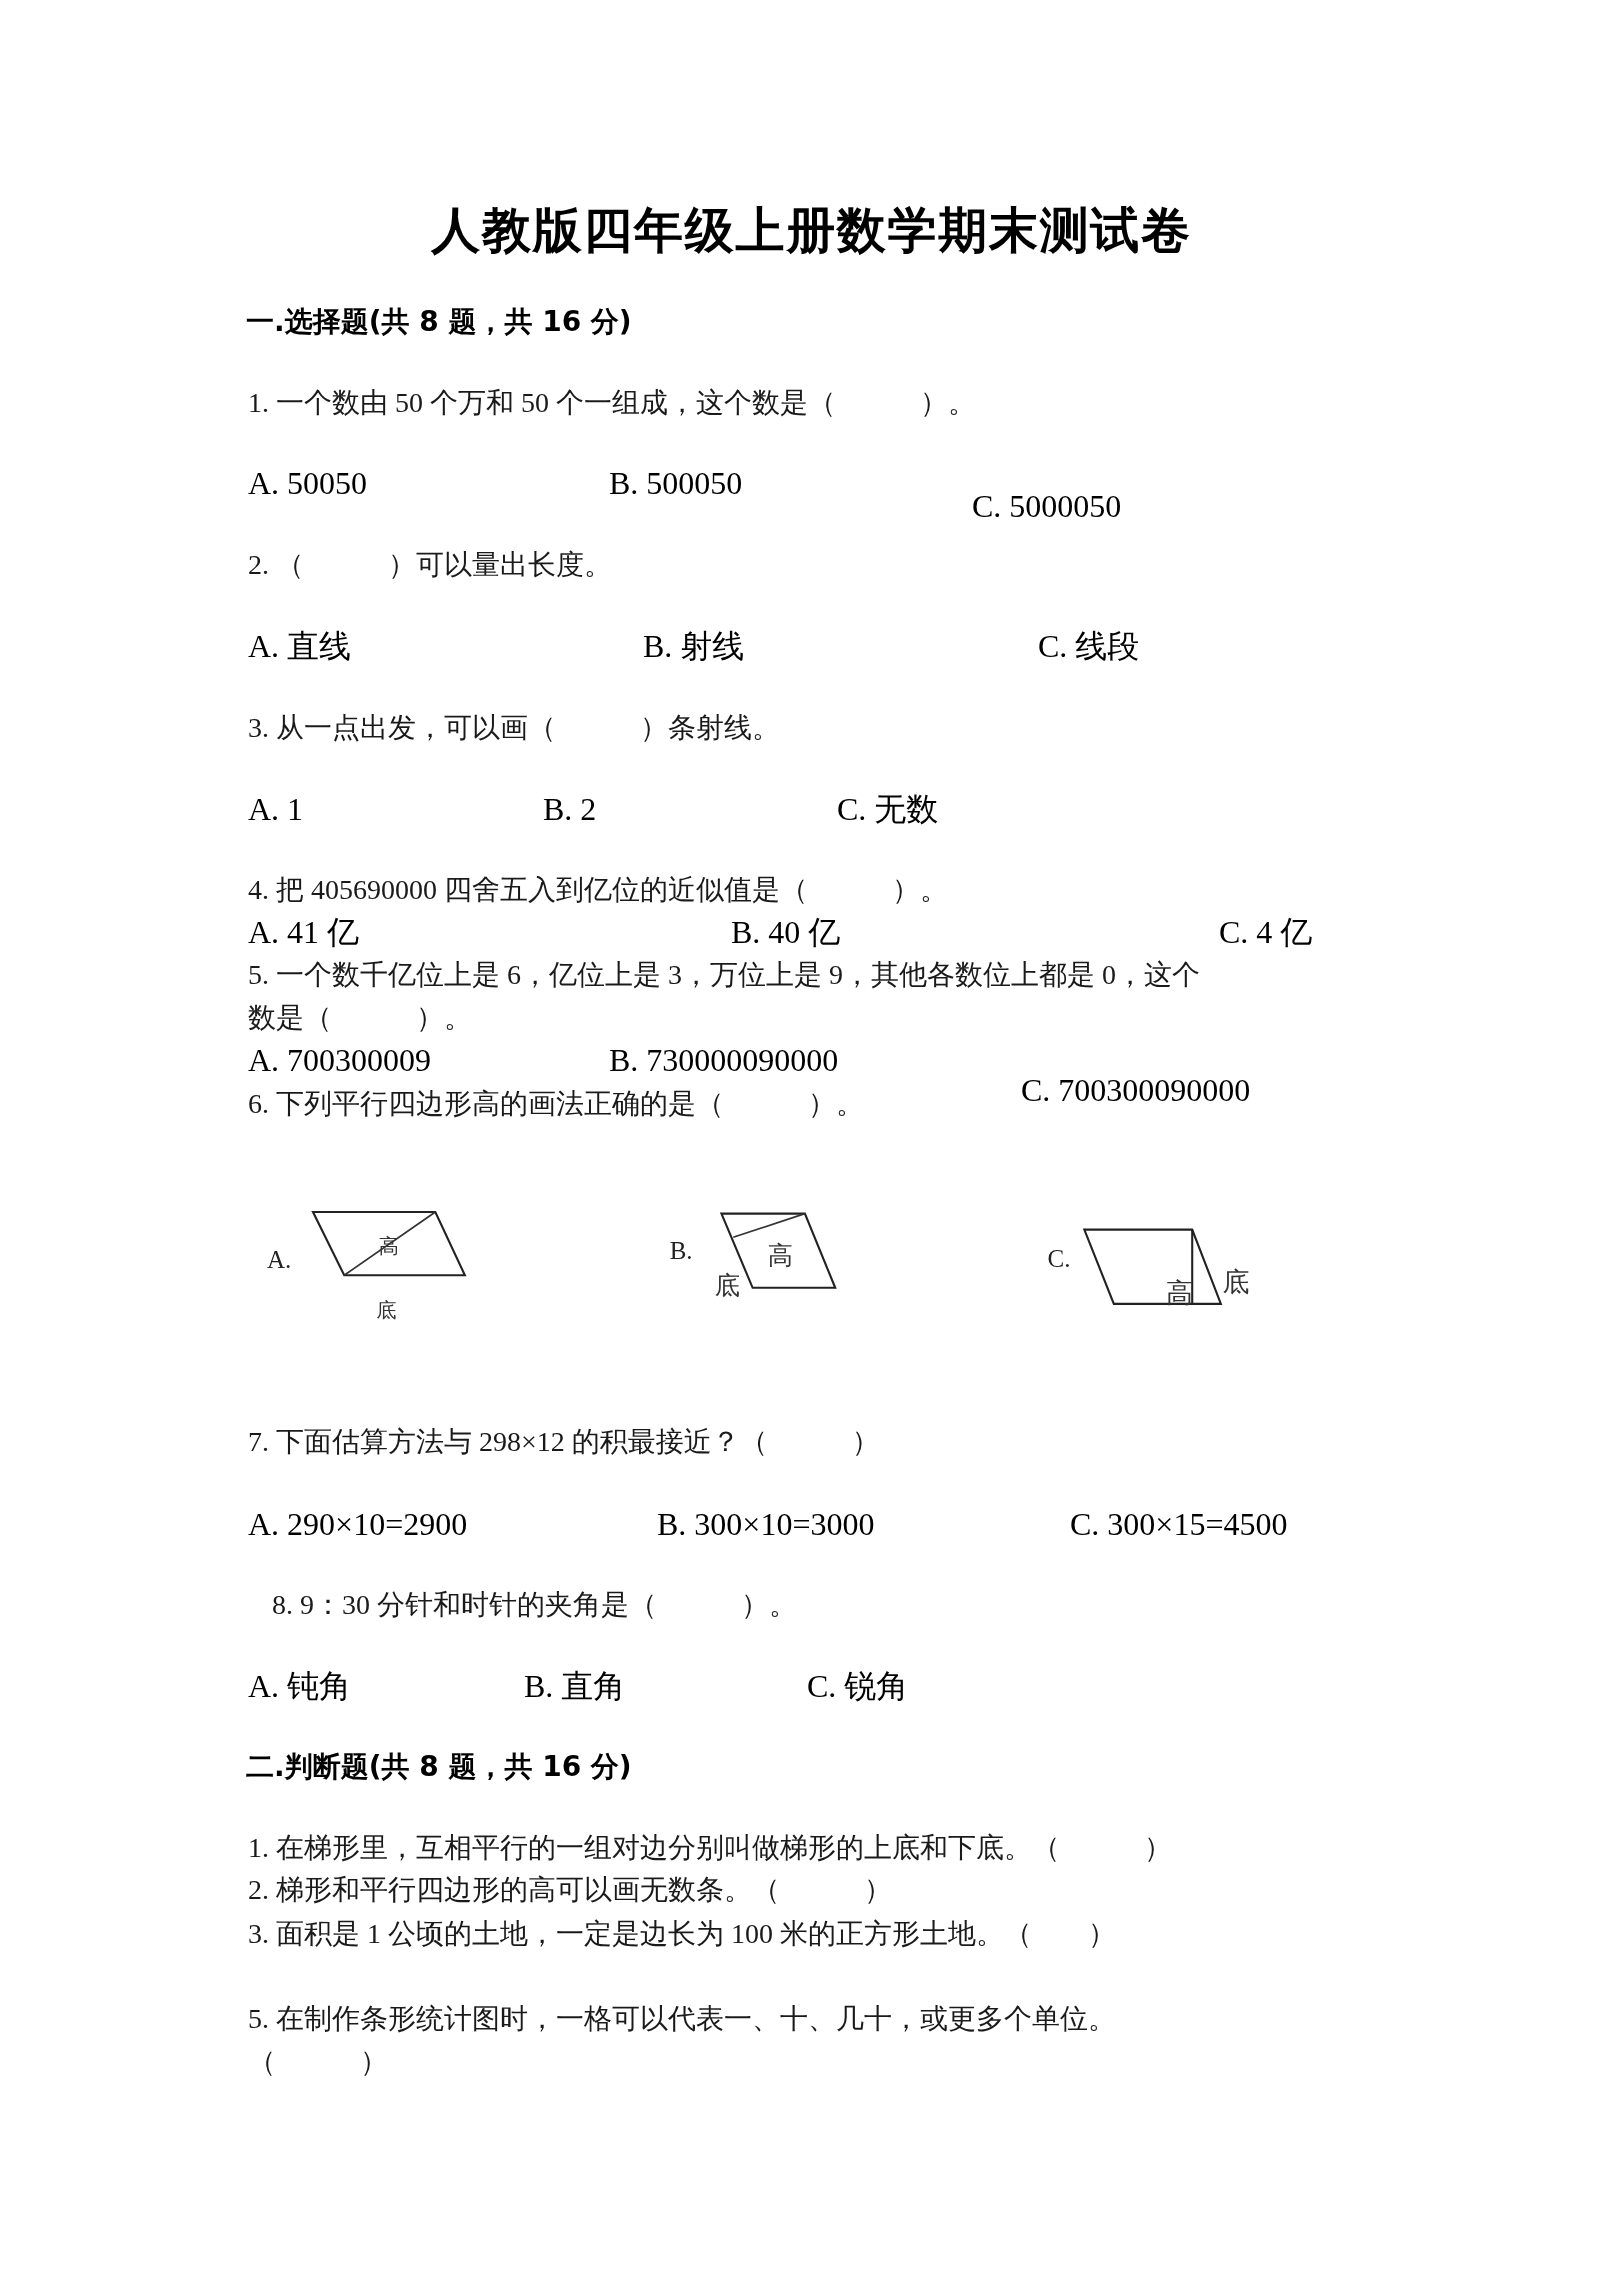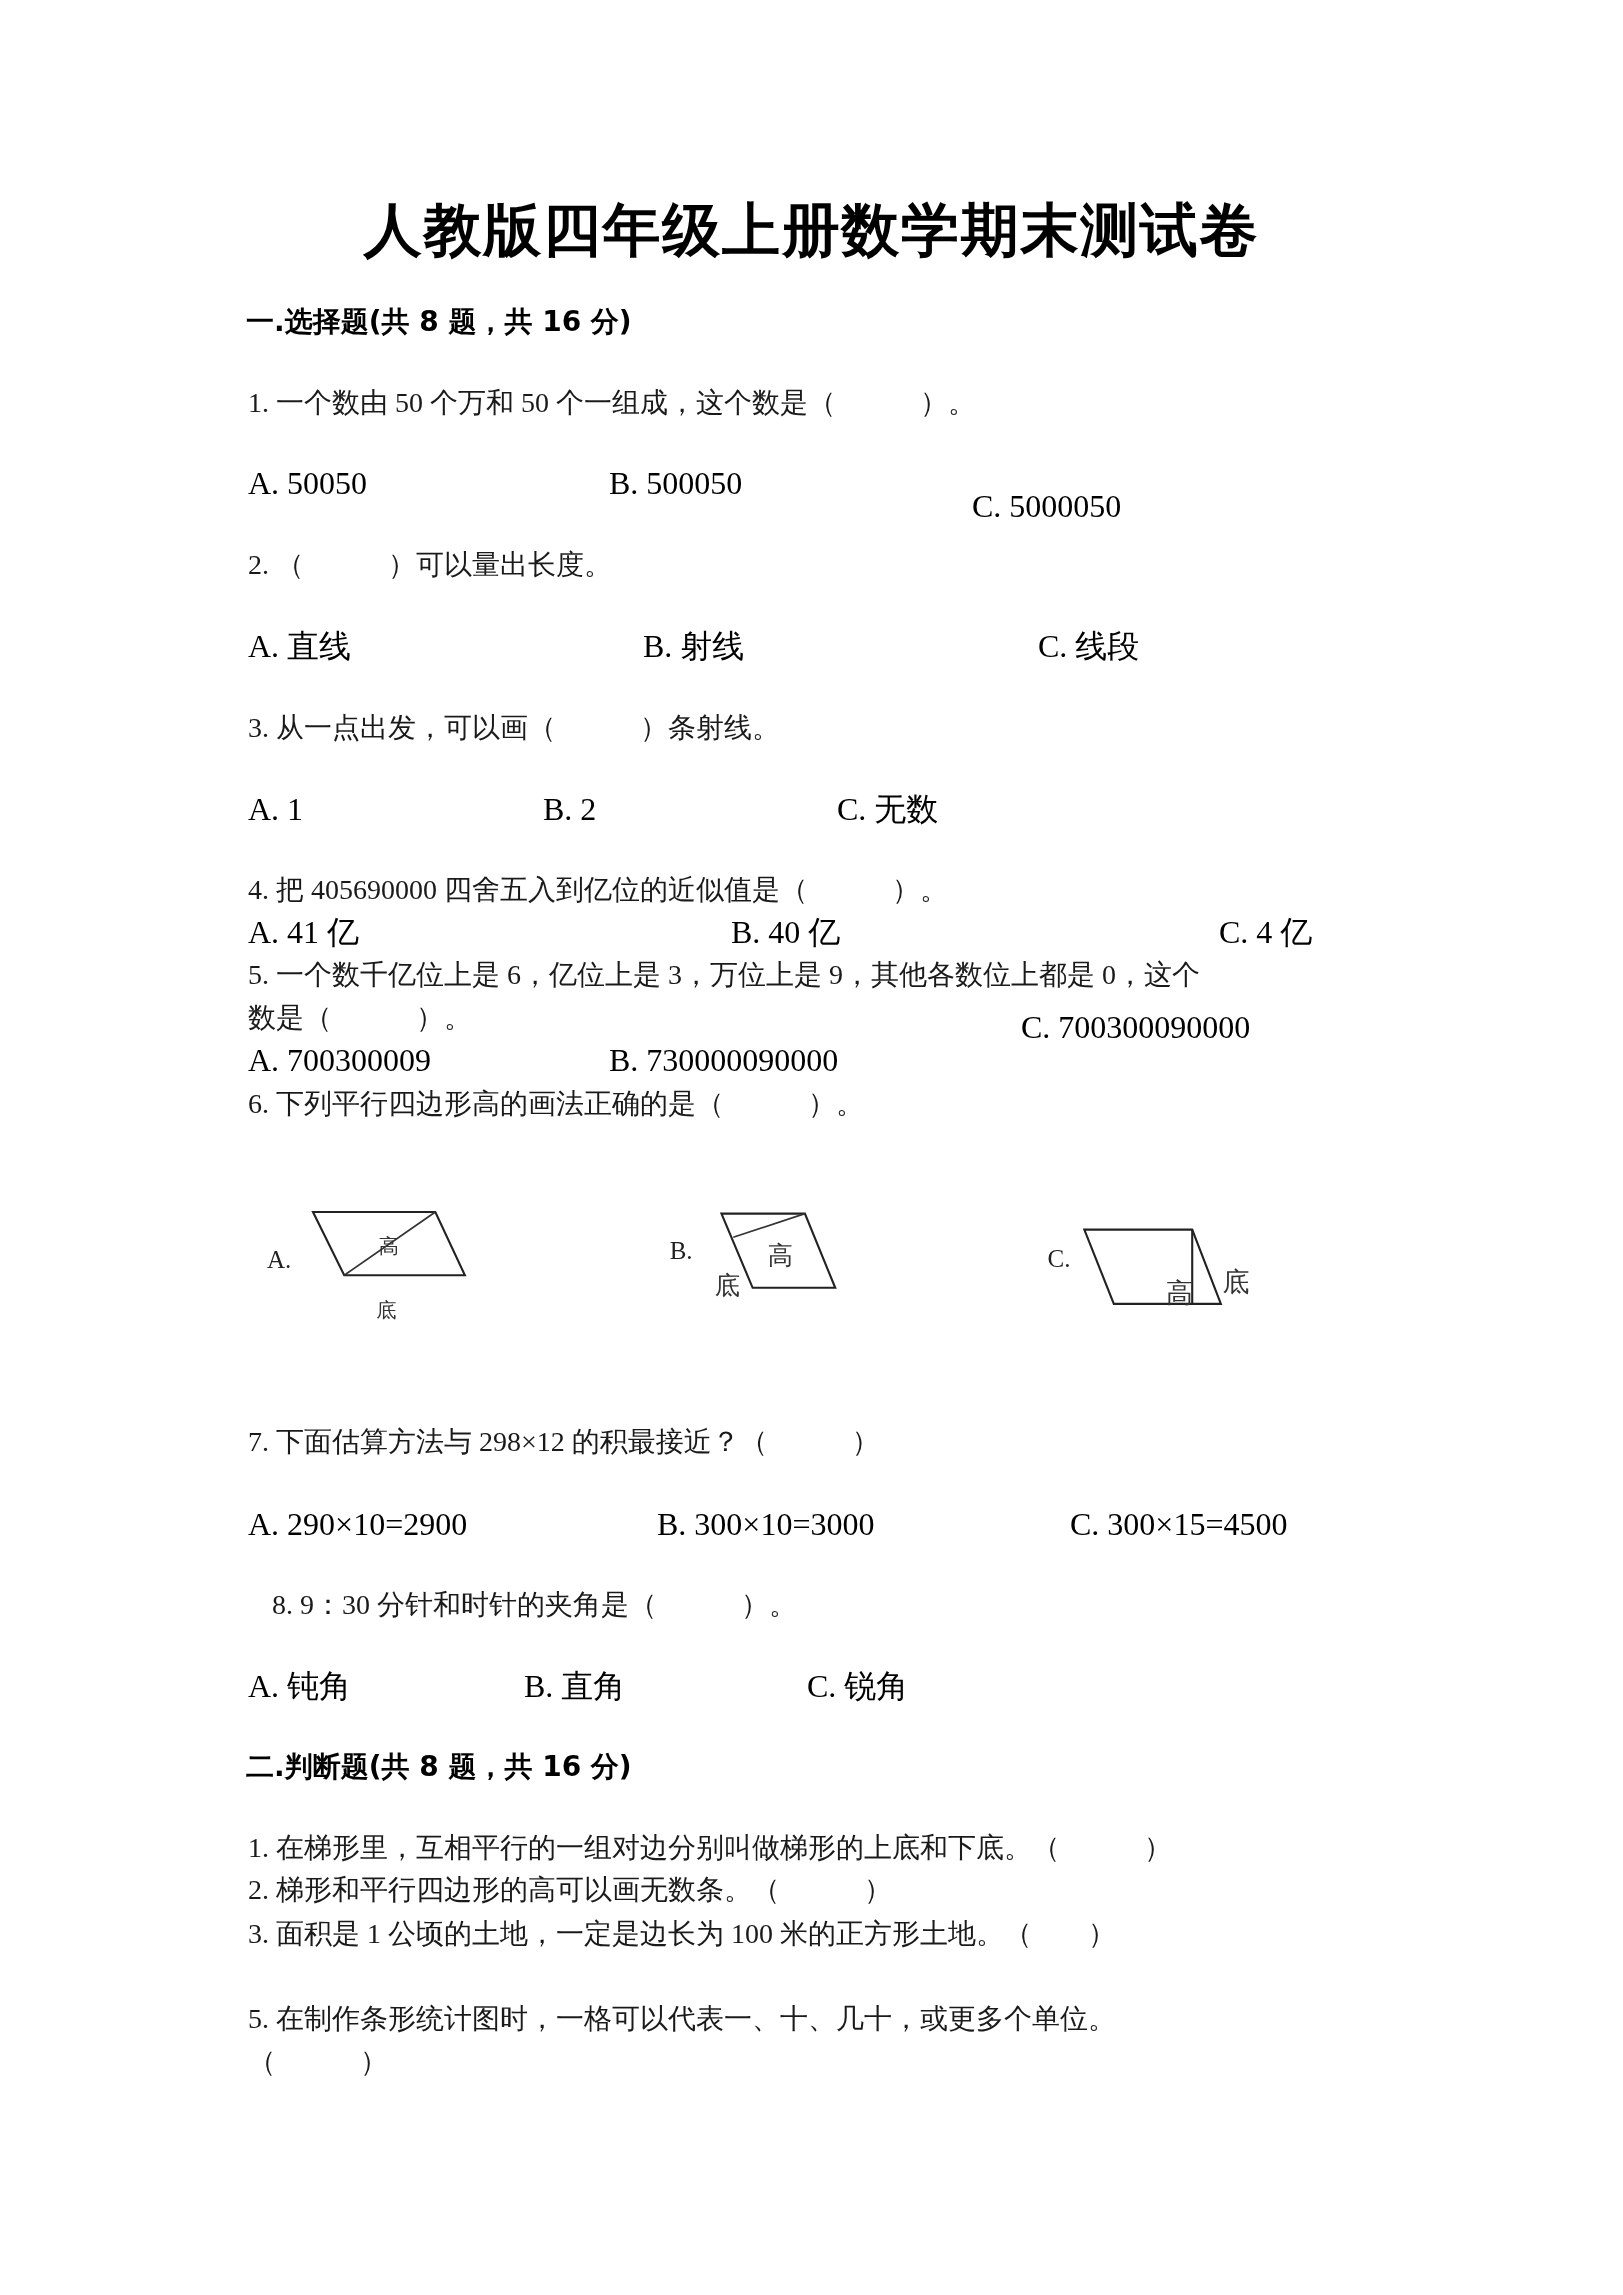--- a/index.html
+++ b/index.html
@@ -21,21 +21,21 @@
       width: 1623px; height: 2295px;
       background: #ffffff;
     }
     .title {
       position: absolute;
       left: 0; width: 1623px;
       top: 199px;
       text-align: center;
       font-family: "DejaVu Sans", "Liberation Sans", sans-serif;
       font-weight: bold;
-      font-size: 58px;
+      font-size: 49px;
       line-height: 63px;
       letter-spacing: 1.7px;
       color: #000;
     }
     .section-header {
       position: absolute;
       left: 246px;
       font-family: "DejaVu Sans", "Liberation Sans", sans-serif;
       font-weight: bold;
       font-size: 28px;
@@ -99,21 +99,21 @@
 
   <div class="line" style="top:871px;">4. 把 405690000 四舍五入到亿位的近似值是（　　　）。</div>
   <div class="opt" style="left:248px; top:914px;">A. 41 亿</div>
   <div class="opt" style="left:731px; top:914px;">B. 40 亿</div>
   <div class="opt" style="left:1219px; top:914px;">C. 4 亿</div>
 
   <div class="line" style="top:956px;">5. 一个数千亿位上是 6，亿位上是 3，万位上是 9，其他各数位上都是 0，这个</div>
   <div class="line" style="top:999px;">数是（　　　）。</div>
   <div class="opt" style="left:248px; top:1042px;">A. 700300009</div>
   <div class="opt" style="left:609px; top:1042px;">B. 730000090000</div>
-  <div class="opt" style="left:1021px; top:1009px;">C. 700300090000</div>
+  <div class="opt" style="left:1021px; top:1072px;">C. 700300090000</div>
 
   <div class="line" style="top:1085px;">6. 下列平行四边形高的画法正确的是（　　　）。</div>
 
   <div class="fig" style="left:262px; top:1201px; width:237px; height:135px;">
     <span class="fig-label" style="left:5px; top:45px;">A.</span>
     <svg width="237" height="135" viewBox="0 0 280 160">
       <polygon points="60,13 205,13 240,88 97,88" fill="none" stroke="#222" stroke-width="2.5"></polygon>
       <line x1="97" y1="88" x2="205" y2="13" stroke="#333" stroke-width="2"></line>
       <text class="fig-text" x="150" y="62" font-size="24" text-anchor="middle">高</text>
       <text class="fig-text" x="147" y="138" font-size="24" text-anchor="middle">底</text>

